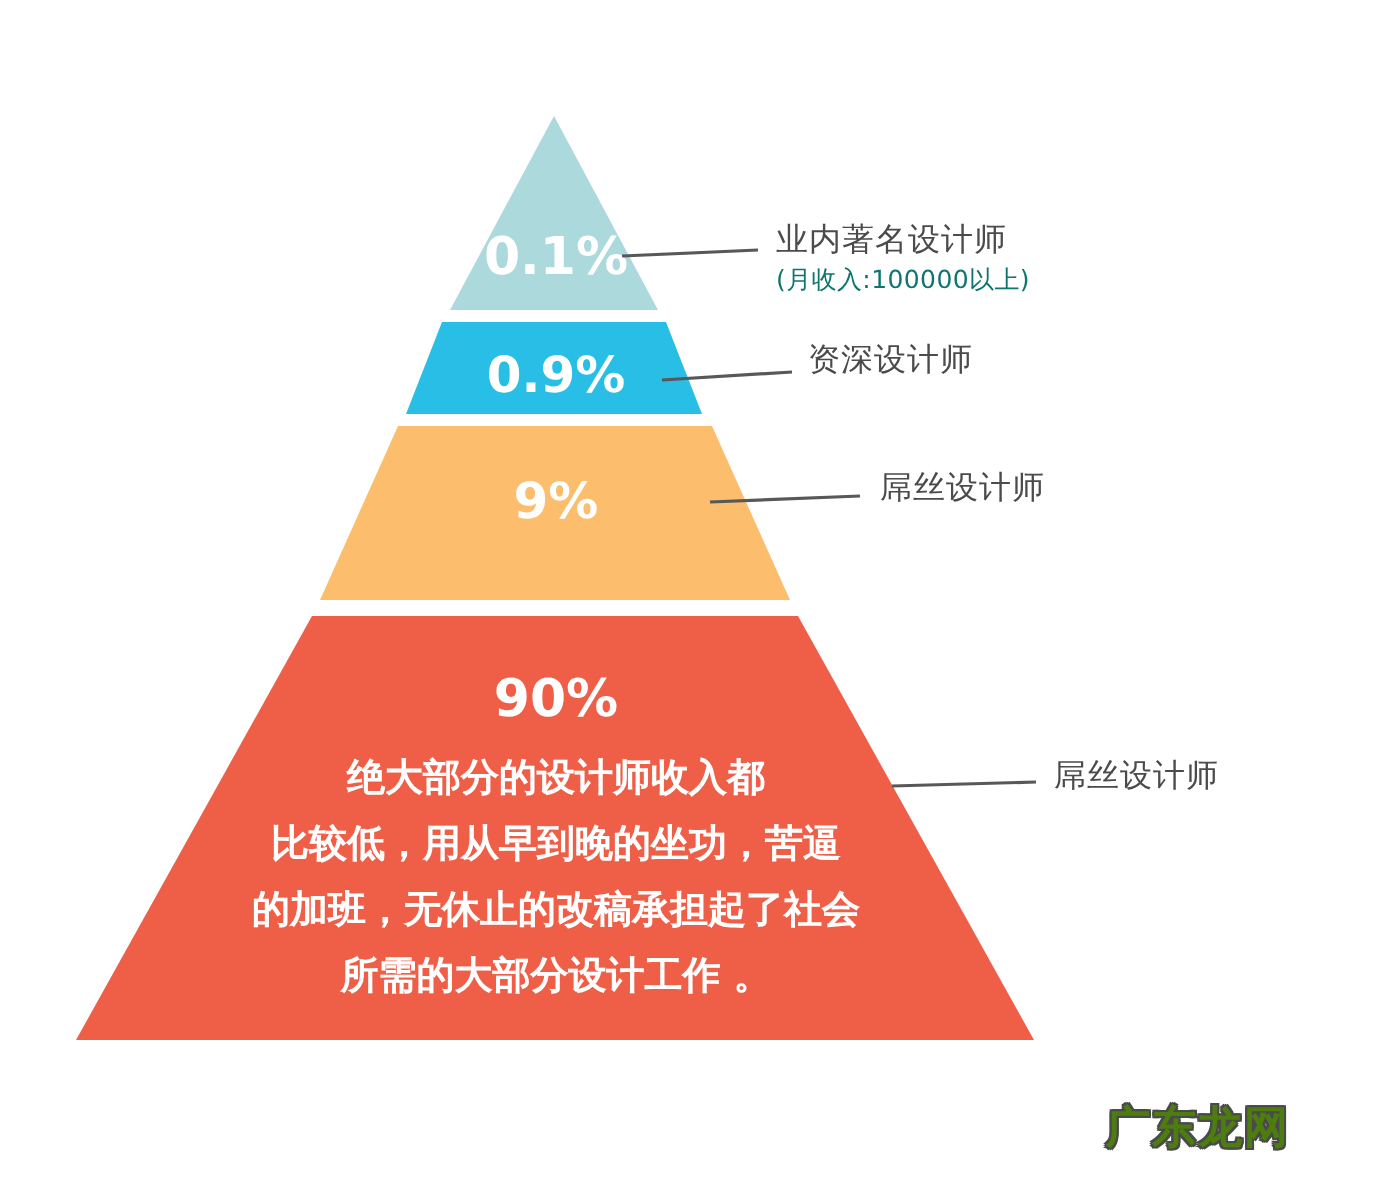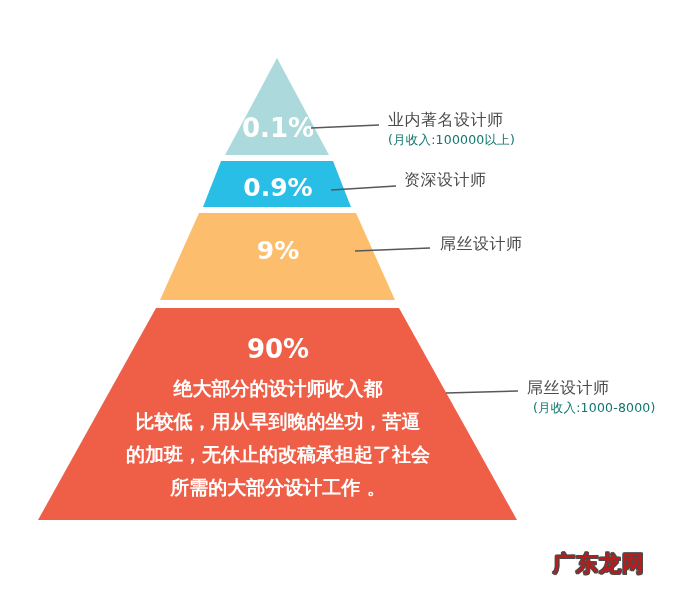--- a/index.html
+++ b/index.html
@@ -71,21 +71,21 @@
   #label-4 .label-sub {
     margin-left: 6px;
   }
   #watermark {
     position: absolute;
     left: 553px;
     top: 549px;
     font-family: "DejaVu Sans", "Liberation Sans", sans-serif;
     font-size: 22px;
     font-weight: bold;
-    color: #b91c1c;
+    color: #4d7c0f;
     letter-spacing: 1px;
     text-shadow:
       -1px -1px 0 #4a4a4a,
        1px -1px 0 #4a4a4a,
       -1px  1px 0 #4a4a4a,
        1px  1px 0 #4a4a4a,
        0   -1px 0 #4a4a4a,
        0    1px 0 #4a4a4a,
       -1px  0   0 #4a4a4a,
        1px  0   0 #4a4a4a;
@@ -129,18 +129,17 @@
   <div class="label-block" id="label-2">
     <div class="label-title">资深设计师</div>
   </div>
 
   <div class="label-block" id="label-3">
     <div class="label-title">屌丝设计师</div>
   </div>
 
   <div class="label-block" id="label-4">
     <div class="label-title">屌丝设计师</div>
-    <div class="label-sub">(月收入:1000-8000)</div>
   </div>
 
   <div id="watermark">广东龙网</div>
 
 </div>
 
 </body></html>

